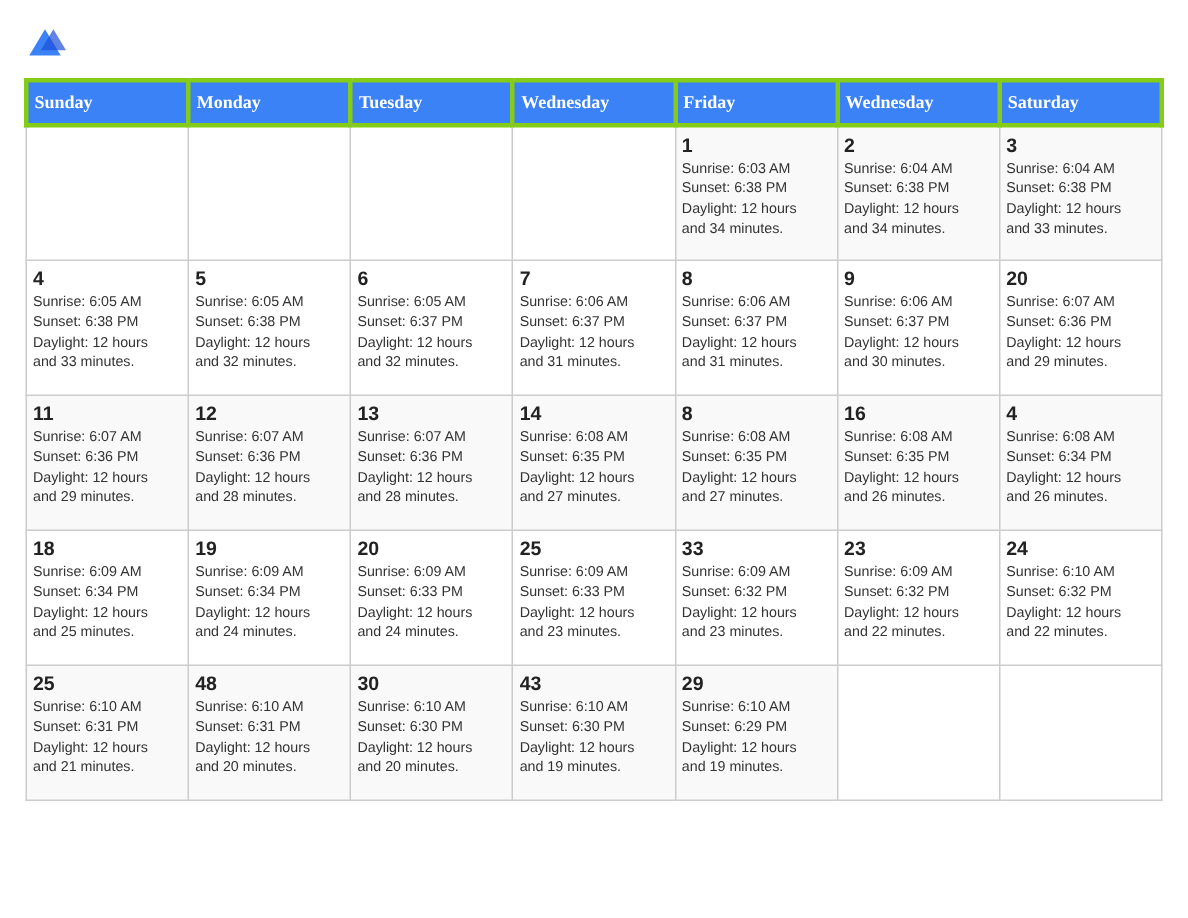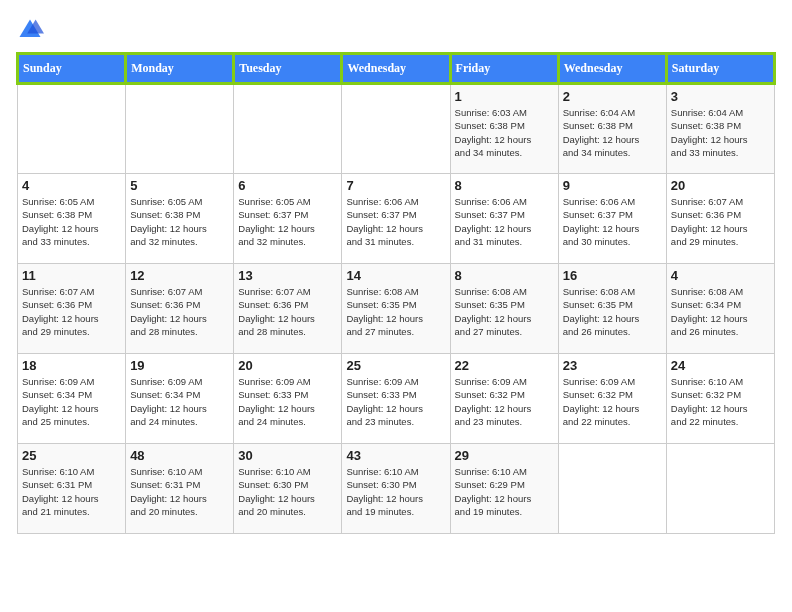--- a/index.html
+++ b/index.html
@@ -276,21 +276,21 @@
 and 24 minutes.</div>
         </td>
         <td>
           <span class="day-number">25</span>
           <div class="day-info" style="white-space: pre-line;">Sunrise: 6:09 AM
 Sunset: 6:33 PM
 Daylight: 12 hours
 and 23 minutes.</div>
         </td>
         <td>
-          <span class="day-number">22</span>
+          <span class="day-number">33</span>
           <div class="day-info" style="white-space: pre-line;">Sunrise: 6:09 AM
 Sunset: 6:32 PM
 Daylight: 12 hours
 and 23 minutes.</div>
         </td>
         <td>
           <span class="day-number">23</span>
           <div class="day-info" style="white-space: pre-line;">Sunrise: 6:09 AM
 Sunset: 6:32 PM
 Daylight: 12 hours

